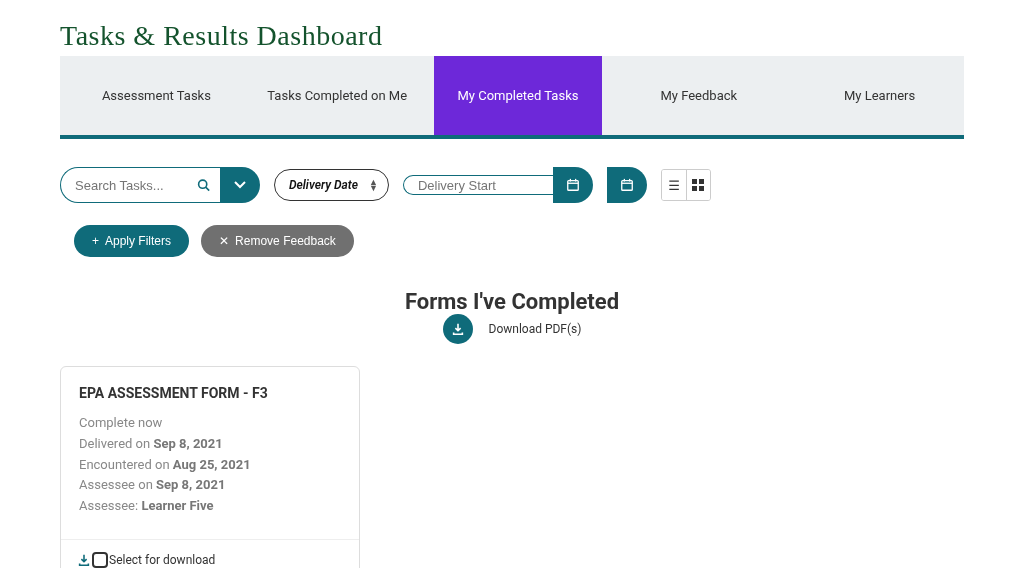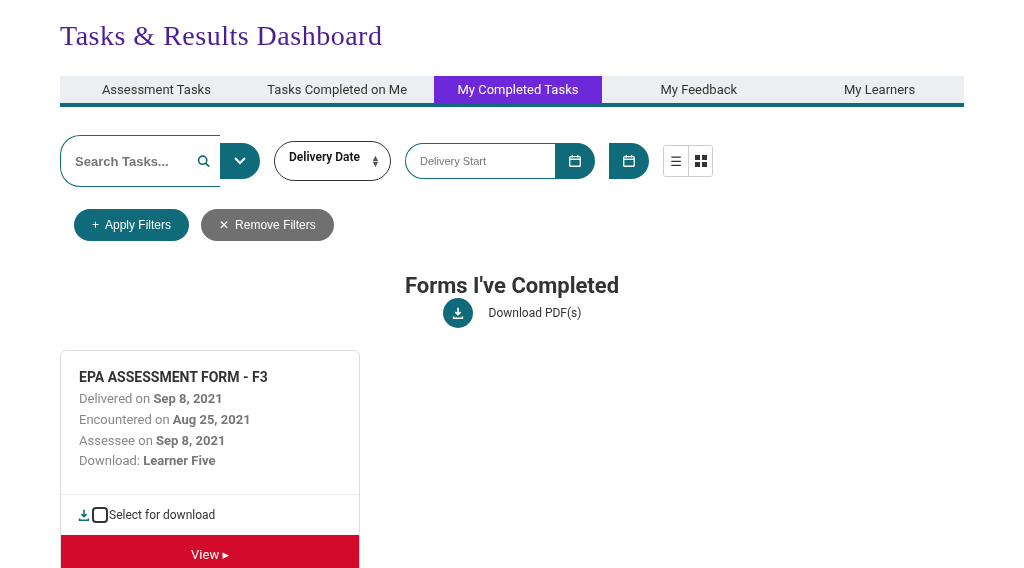--- a/index.html
+++ b/index.html
@@ -1,57 +1,57 @@
 <!DOCTYPE html>
 <html><head>
 <meta charset="utf-8">
 <style>
   * { box-sizing: border-box; margin: 0; padding: 0; }
   body { font-family: -apple-system, BlinkMacSystemFont, "Segoe UI", Roboto, Arial, sans-serif; background: #fff; color: #333; }
   .page { max-width: 1024px; margin: 0 auto; padding: 20px 60px 40px 60px; }
 
-  .page-title { font-size: 28px; font-weight: 300; color: #4c1d95; margin-bottom: 24px; font-family: Georgia, serif; letter-spacing: .5px; }
+  .page-title { font-size: 28px; font-weight: 300; color: #14532d; margin-bottom: 4px; font-family: Georgia, serif; letter-spacing: .5px; }
 
   .tabs { display: flex; background: #eceff1; border-bottom: 4px solid #0f6b7a; }
-  .tab { flex: 1; text-align: center; padding: 6px 8px; font-size: 13px; color: #333; cursor: pointer; background: #eceff1; margin-left: 12px; }
+  .tab { flex: 1; text-align: center; padding: 32px 8px; font-size: 13px; color: #333; cursor: pointer; background: #eceff1; margin-left: 12px; }
   .tab.active { background: #6d28d9; color: #fff; }
 
   .filters { display: flex; align-items: center; gap: 14px; margin-top: 28px; flex-wrap: wrap; }
 
   .search-wrap { display: flex; align-items: center; }
-  .search-input { border: 1px solid #0f6b7a; border-right: none; border-radius: 20px 0 0 20px; padding: 8px 30px 8px 14px; height: 52px; width: 160px; font-size: 13px; color: #888; outline: none; position: relative; font-weight: bold; }
+  .search-input { border: 1px solid #0f6b7a; border-right: none; border-radius: 20px 0 0 20px; padding: 8px 30px 8px 14px; height: 36px; width: 160px; font-size: 13px; color: #888; outline: none; position: relative; }
   .search-box { position: relative; }
   .search-icon { position: absolute; right: 10px; top: 50%; transform: translateY(-50%); color: #0f6b7a; font-size: 13px; }
   .search-dd { background: #0f6b7a; color: #fff; height: 36px; width: 40px; border-radius: 0 20px 20px 0; display: flex; align-items: center; justify-content: center; cursor: pointer; }
 
-  .select-pill { border: 1px solid #333; border-radius: 20px; padding: 8px 30px 8px 14px; height: 40px; font-size: 12px; font-weight: 600; color: #111; position: relative; cursor: pointer; min-width: 100px; }
+  .select-pill { border: 1px solid #333; border-radius: 20px; padding: 8px 30px 8px 14px; height: 32px; font-size: 12px; font-weight: 600; color: #111; position: relative; cursor: pointer; min-width: 100px; font-style: italic; }
   .select-arrows { position: absolute; right: 10px; top: 50%; transform: translateY(-50%); font-size: 9px; line-height: 6px; color: #555; display: flex; flex-direction: column; }
 
   .date-wrap { display: flex; align-items: center; }
-  .date-input { border: 1px solid #0f6b7a; border-right: none; border-radius: 20px 0 0 20px; padding: 8px 14px; height: 36px; width: 150px; font-size: 11px; color: #888; outline: none; }
+  .date-input { border: 1px solid #0f6b7a; border-right: none; border-radius: 20px 0 0 20px; padding: 8px 14px; height: 20px; width: 150px; font-size: 13px; color: #888; outline: none; }
   .date-btn { background: #0f6b7a; color: #fff; height: 36px; width: 40px; border-radius: 0 20px 20px 0; display: flex; align-items: center; justify-content: center; cursor: pointer; }
 
   .view-toggle { display: flex; border: 1px solid #ccc; border-radius: 3px; overflow: hidden; }
   .view-btn { width: 24px; height: 30px; display: flex; align-items: center; justify-content: center; font-size: 13px; color: #333; cursor: pointer; background: #fff; }
   .view-btn + .view-btn { border-left: 1px solid #ccc; }
 
   .action-row { display: flex; gap: 12px; margin-top: 22px; padding-left: 14px; }
   .pill-btn { border: none; border-radius: 20px; padding: 9px 18px; font-size: 12px; color: #fff; cursor: pointer; display: inline-flex; align-items: center; gap: 6px; }
   .pill-apply { background: #0f6b7a; }
   .pill-remove { background: #707070; }
 
   .section-head { display: flex; justify-content: space-between; align-items: center; margin-top: 32px; flex-direction: column; }
   .section-title { font-size: 22px; font-weight: 700; color: #333; }
   .download-wrap { display: flex; align-items: center; gap: 16px; cursor: pointer; }
   .dl-circle { width: 30px; height: 30px; border-radius: 50%; background: #0f6b7a; color: #fff; display: flex; align-items: center; justify-content: center; font-size: 14px; }
   .dl-text { font-size: 12px; color: #333; }
 
   .card { border: 1px solid #ddd; border-radius: 6px; width: 300px; margin-top: 22px; overflow: hidden; }
   .card-body { padding: 18px 18px 22px 18px; }
-  .card-title { font-size: 14px; font-weight: 700; color: #333; margin-bottom: 4px; }
+  .card-title { font-size: 14px; font-weight: 700; color: #333; margin-bottom: 12px; }
   .card-line { font-size: 13px; color: #888; line-height: 1.6; }
   .card-line b { color: #777; font-weight: 700; }
   .card-footer1 { border-top: 1px solid #eee; padding: 12px 16px; display: flex; align-items: center; gap: 1px; }
   .dl-icon2 { color: #0f6b7a; font-size: 14px; }
   .checkbox { width: 16px; height: 16px; border: 2px solid #333; border-radius: 4px; display: inline-block; }
   .sel-label { font-size: 12px; color: #333; }
   .card-view { background: #d40a2a; color: #fff; text-align: center; padding: 12px 0; font-size: 13px; cursor: pointer; }
 
   svg { display: block; }
 </style>
@@ -136,50 +136,51 @@
 
   </div>
 
   <div class="action-row">
     <button class="pill-btn pill-apply">
       <span>+</span>
       <span>Apply Filters</span>
     </button>
     <button class="pill-btn pill-remove">
       <span>✕</span>
-      <span>Remove Filters</span>
+      <span>Remove Feedback</span>
     </button>
   </div>
 
   <div class="section-head">
     <h2 class="section-title">Forms I've Completed</h2>
     <div class="download-wrap">
       <div class="dl-circle">
         <svg width="14" height="14" viewBox="0 0 16 16" fill="none" stroke="#fff" stroke-width="1.8">
             <path d="M8 2 L8 10 M5 7 L8 10 L11 7 M3 12 L3 14 L13 14 L13 12"></path>
           </svg>
       </div>
       <span class="dl-text">Download PDF(s)</span>
     </div>
   </div>
 
   <div class="card">
     <div class="card-body">
       <div class="card-title">EPA ASSESSMENT FORM - F3</div>
+      <div class="card-line">Complete now</div>
       <div class="card-line">
         <span>Delivered on </span><b>Sep 8, 2021</b>
       </div>
       <div class="card-line">
         <span>Encountered on </span><b>Aug 25, 2021</b>
       </div>
       <div class="card-line">
         <span>Assessee on </span><b>Sep 8, 2021</b>
       </div>
       <div class="card-line">
-        <span>Download: </span><b>Learner Five</b>
+        <span>Assessee: </span><b>Learner Five</b>
       </div>
     </div>
     <div class="card-footer1">
       <span class="dl-icon2">
         <svg width="14" height="14" viewBox="0 0 16 16" fill="none" stroke="#0f6b7a" stroke-width="1.8">
             <path d="M8 2 L8 10 M5 7 L8 10 L11 7 M3 12 L3 14 L13 14 L13 12"></path>
           </svg>
       </span>
       <span class="checkbox"></span>
       <span class="sel-label">Select for download</span>

